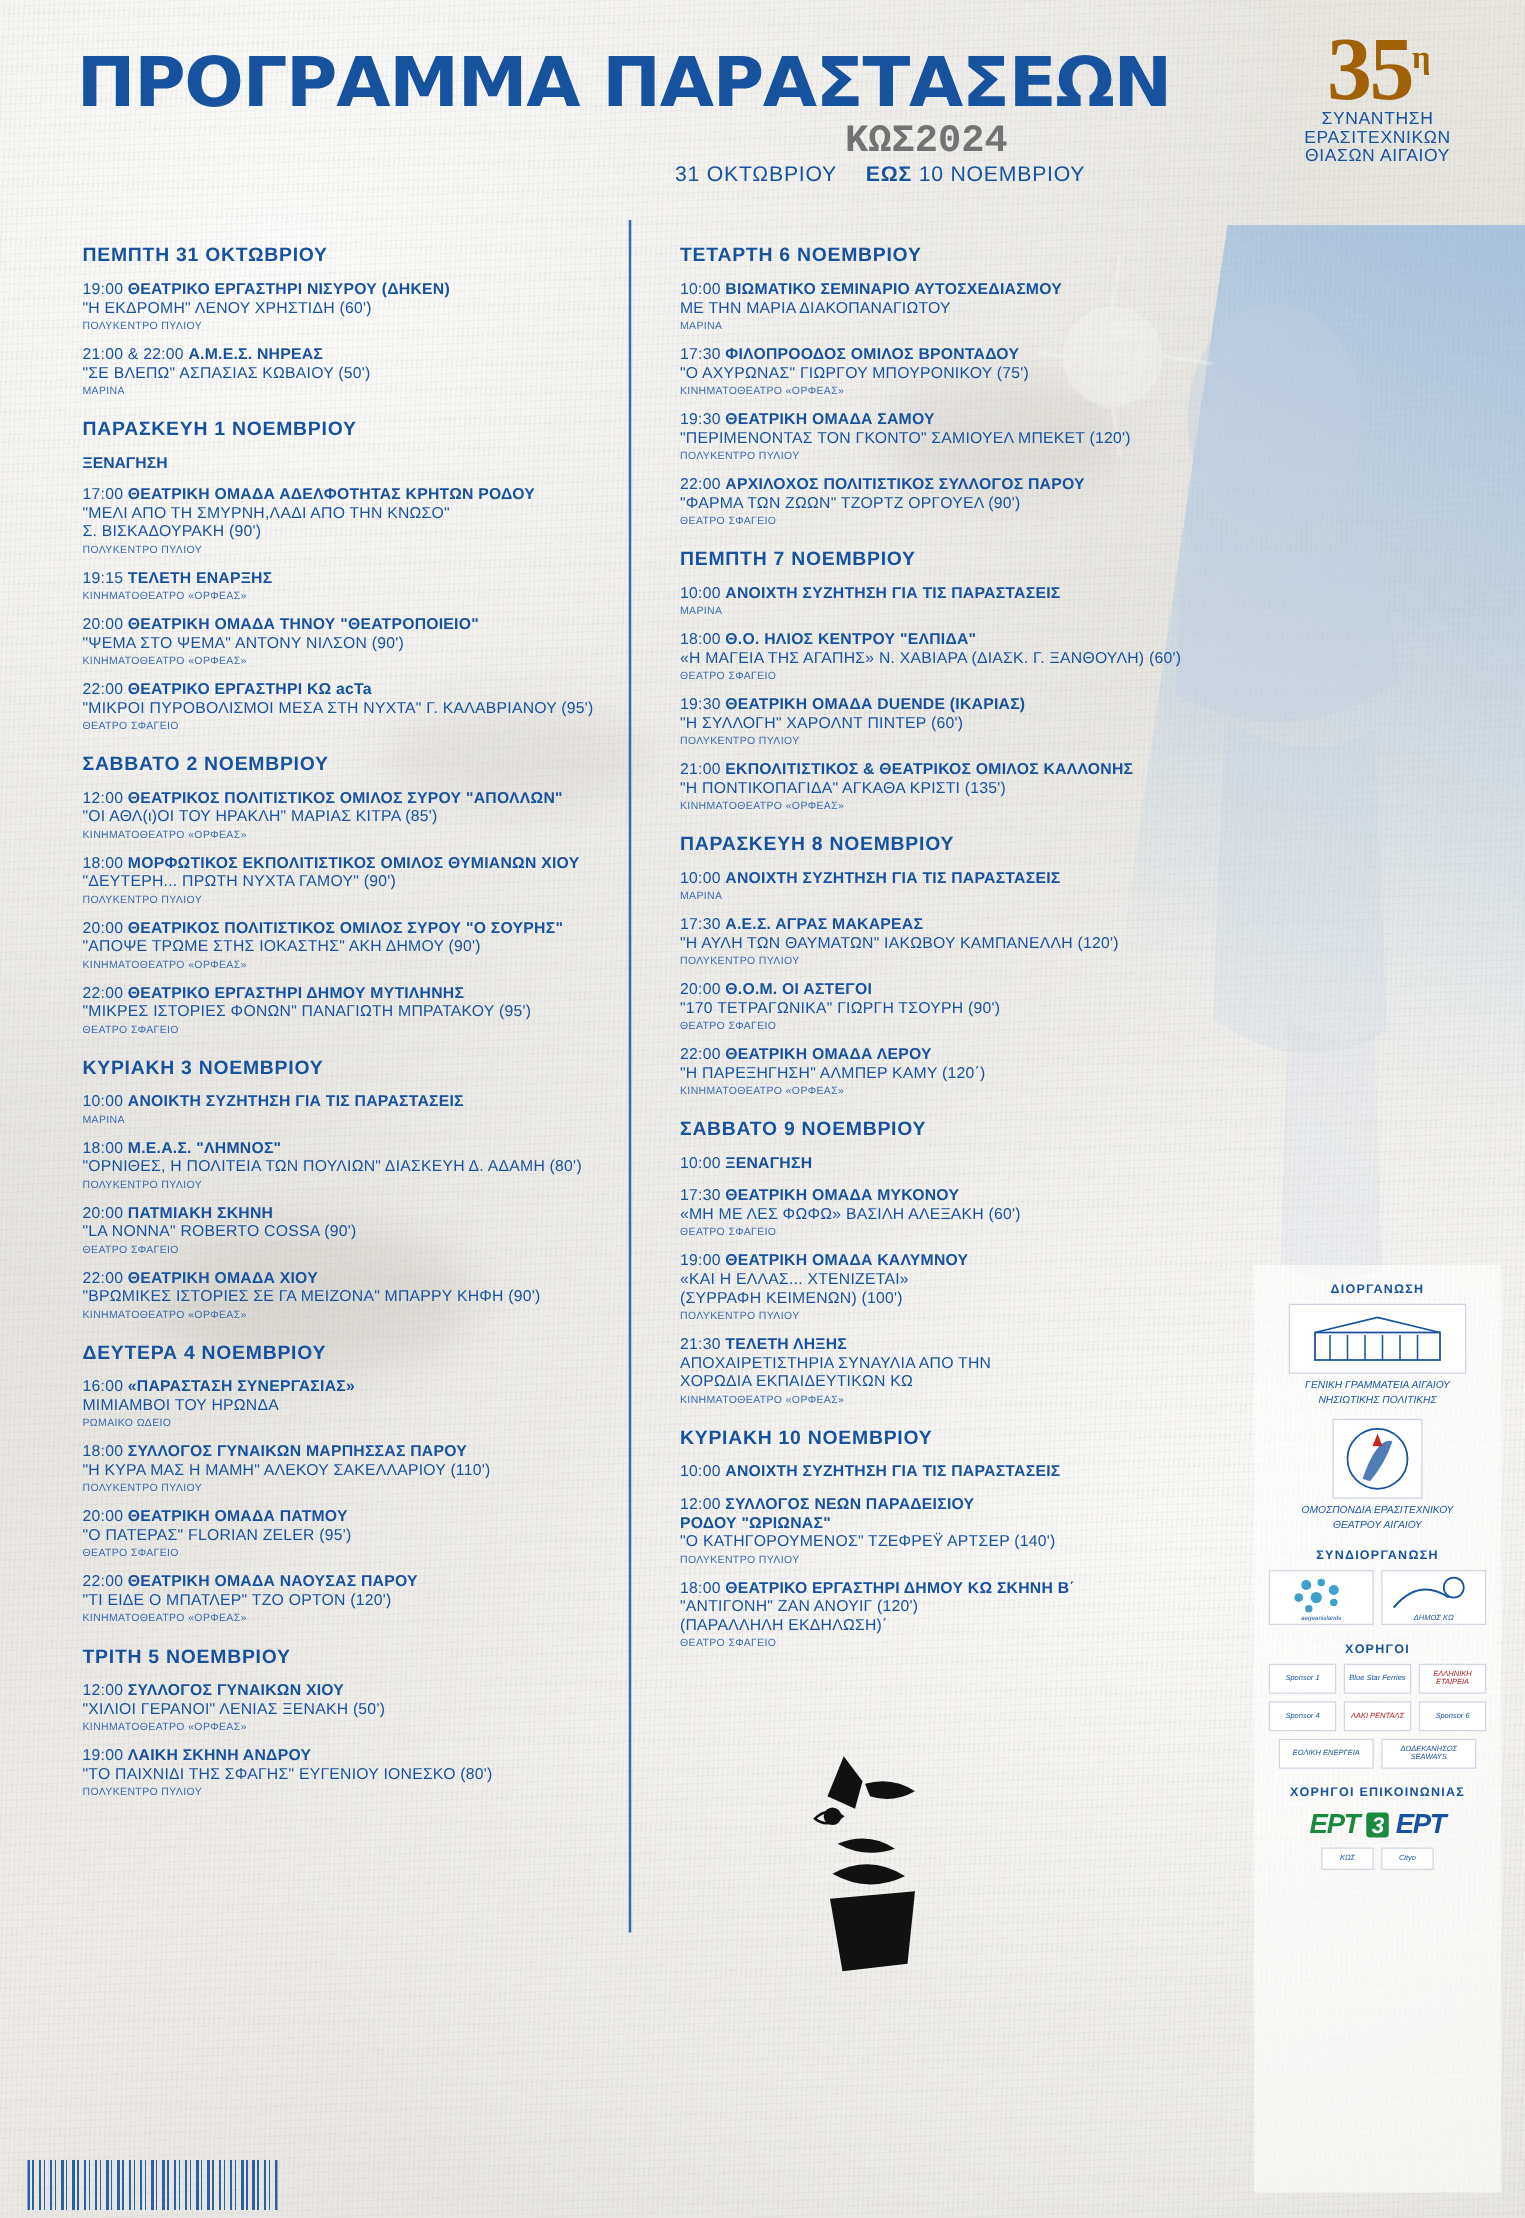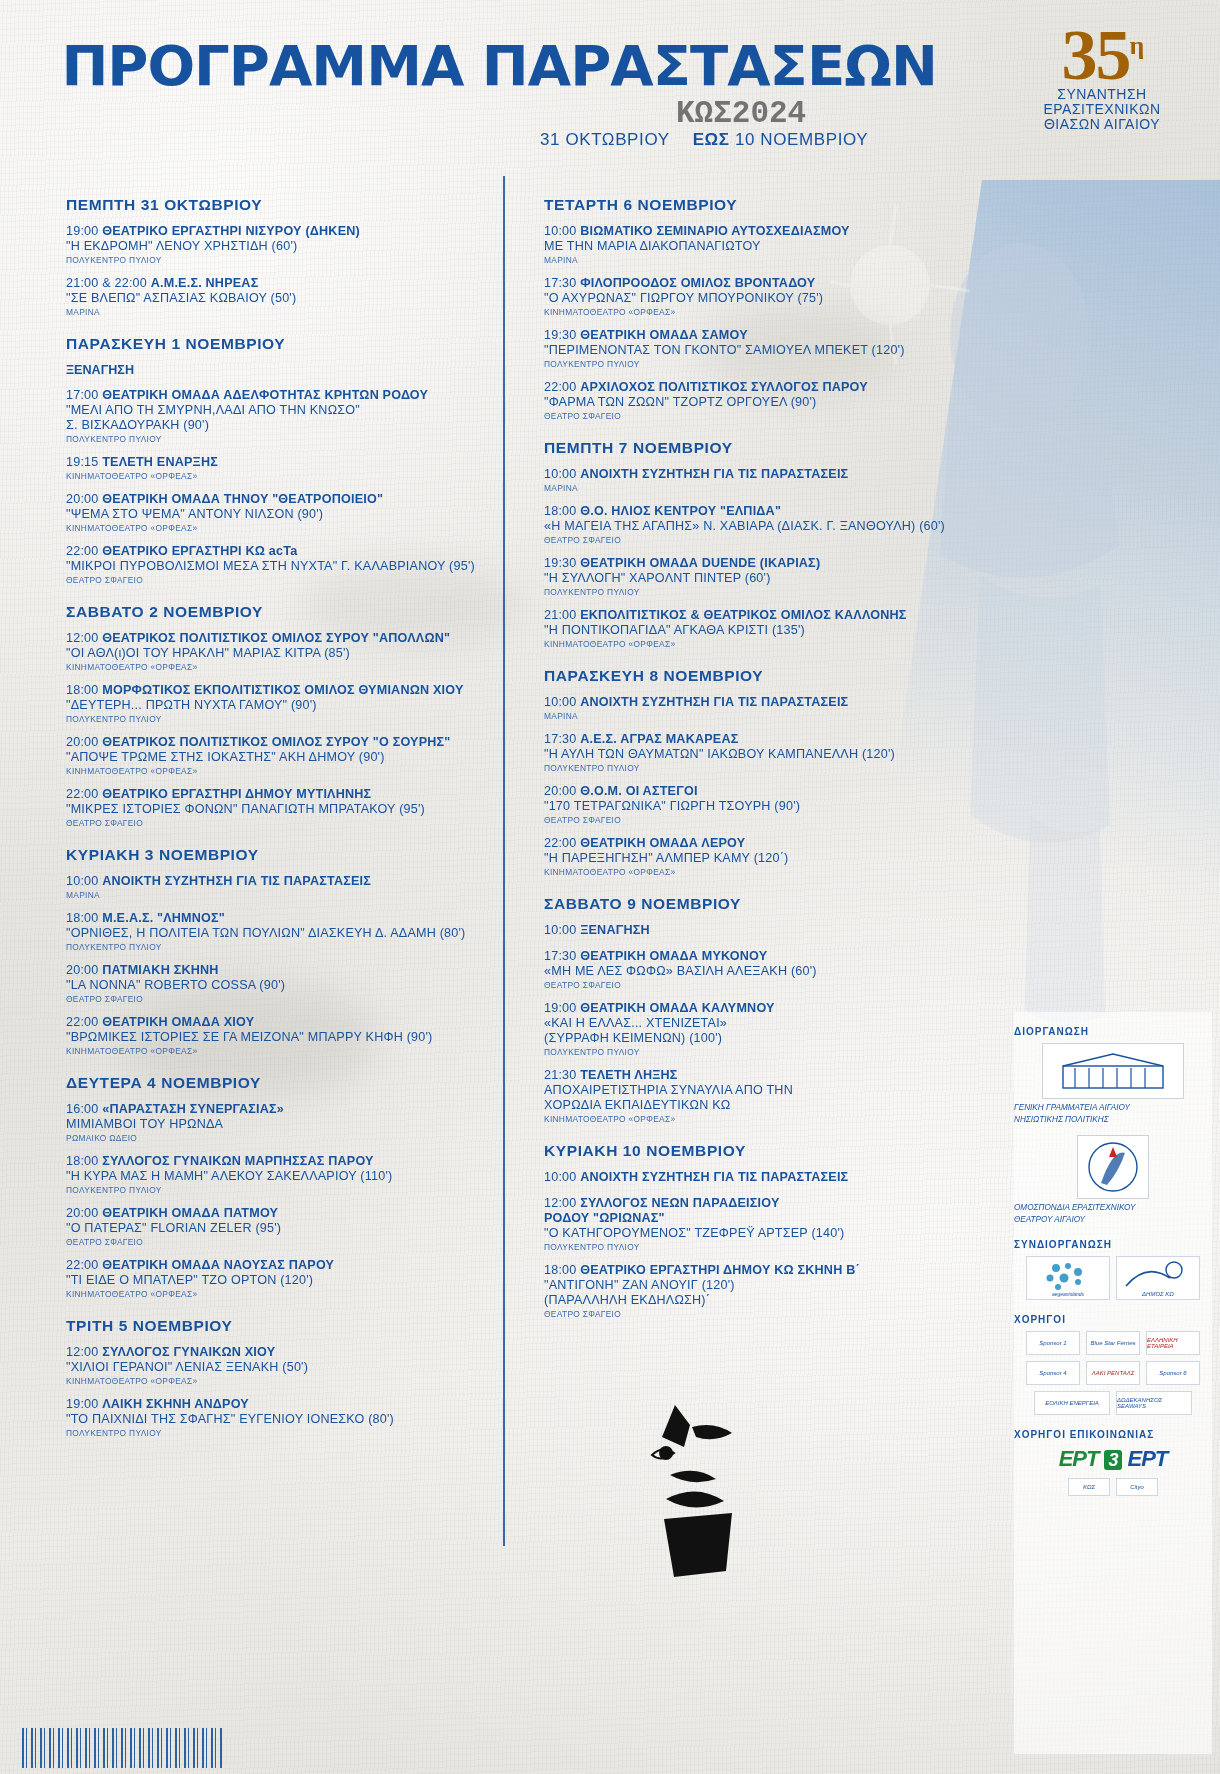--- a/index.html
+++ b/index.html
@@ -65,23 +65,23 @@
   }
   .ev{margin-bottom:11px;}
   .ev .l1{font-size:12.6px;color:#17529f;letter-spacing:.2px;line-height:15px;}
   .ev .l1 b{font-weight:bold;}
   .ev .l2{font-size:12.6px;color:#17529f;line-height:15px;letter-spacing:.2px;}
   .ev .l3{font-size:12.6px;color:#17529f;line-height:15px;letter-spacing:.2px;}
   .ev .ven{font-size:8.4px;color:#3a6bb0;letter-spacing:.3px;margin-top:1px;}
   .plain{font-size:12.6px;color:#17529f;line-height:15px;}
   
   .sponsors{
-    position:absolute;right:8px;top:1012px;width:198px;height:742px;
+    position:absolute;right:19px;top:1012px;width:198px;height:742px;
     background:rgba(255,255,255,0.62);
-    z-index:4;
+    z-index:4;text-align:center;
   }
   .sp-title{font-size:10px;font-weight:bold;color:#17529f;letter-spacing:1px;margin:14px 0 6px;}
   .sp-sub{font-size:8.2px;color:#17529f;line-height:10px;margin:4px 0 10px;font-style:italic;}
   .sp-box{margin:0 auto;background:#fff;border:1px solid #c9d3e2;}
   .logo-row{display:flex;justify-content:center;gap:6px;margin:6px 0;font-style:italic;}
   .mini{width:52px;height:22px;background:#fff;border:1px solid #cfd7e3;font-size:6px;color:#17529f;display:flex;align-items:center;justify-content:center;overflow:hidden;}
   .mini.red{color:#b22222;}
   .ert{font-size:22px;font-weight:bold;color:#1a8a3c;letter-spacing:-1px;}
   .ert span.box{background:#1a8a3c;color:#fff;padding:0 4px;border-radius:3px;font-size:18px;}
   .ert2{font-size:22px;font-weight:bold;color:#17529f;letter-spacing:-1px;}

